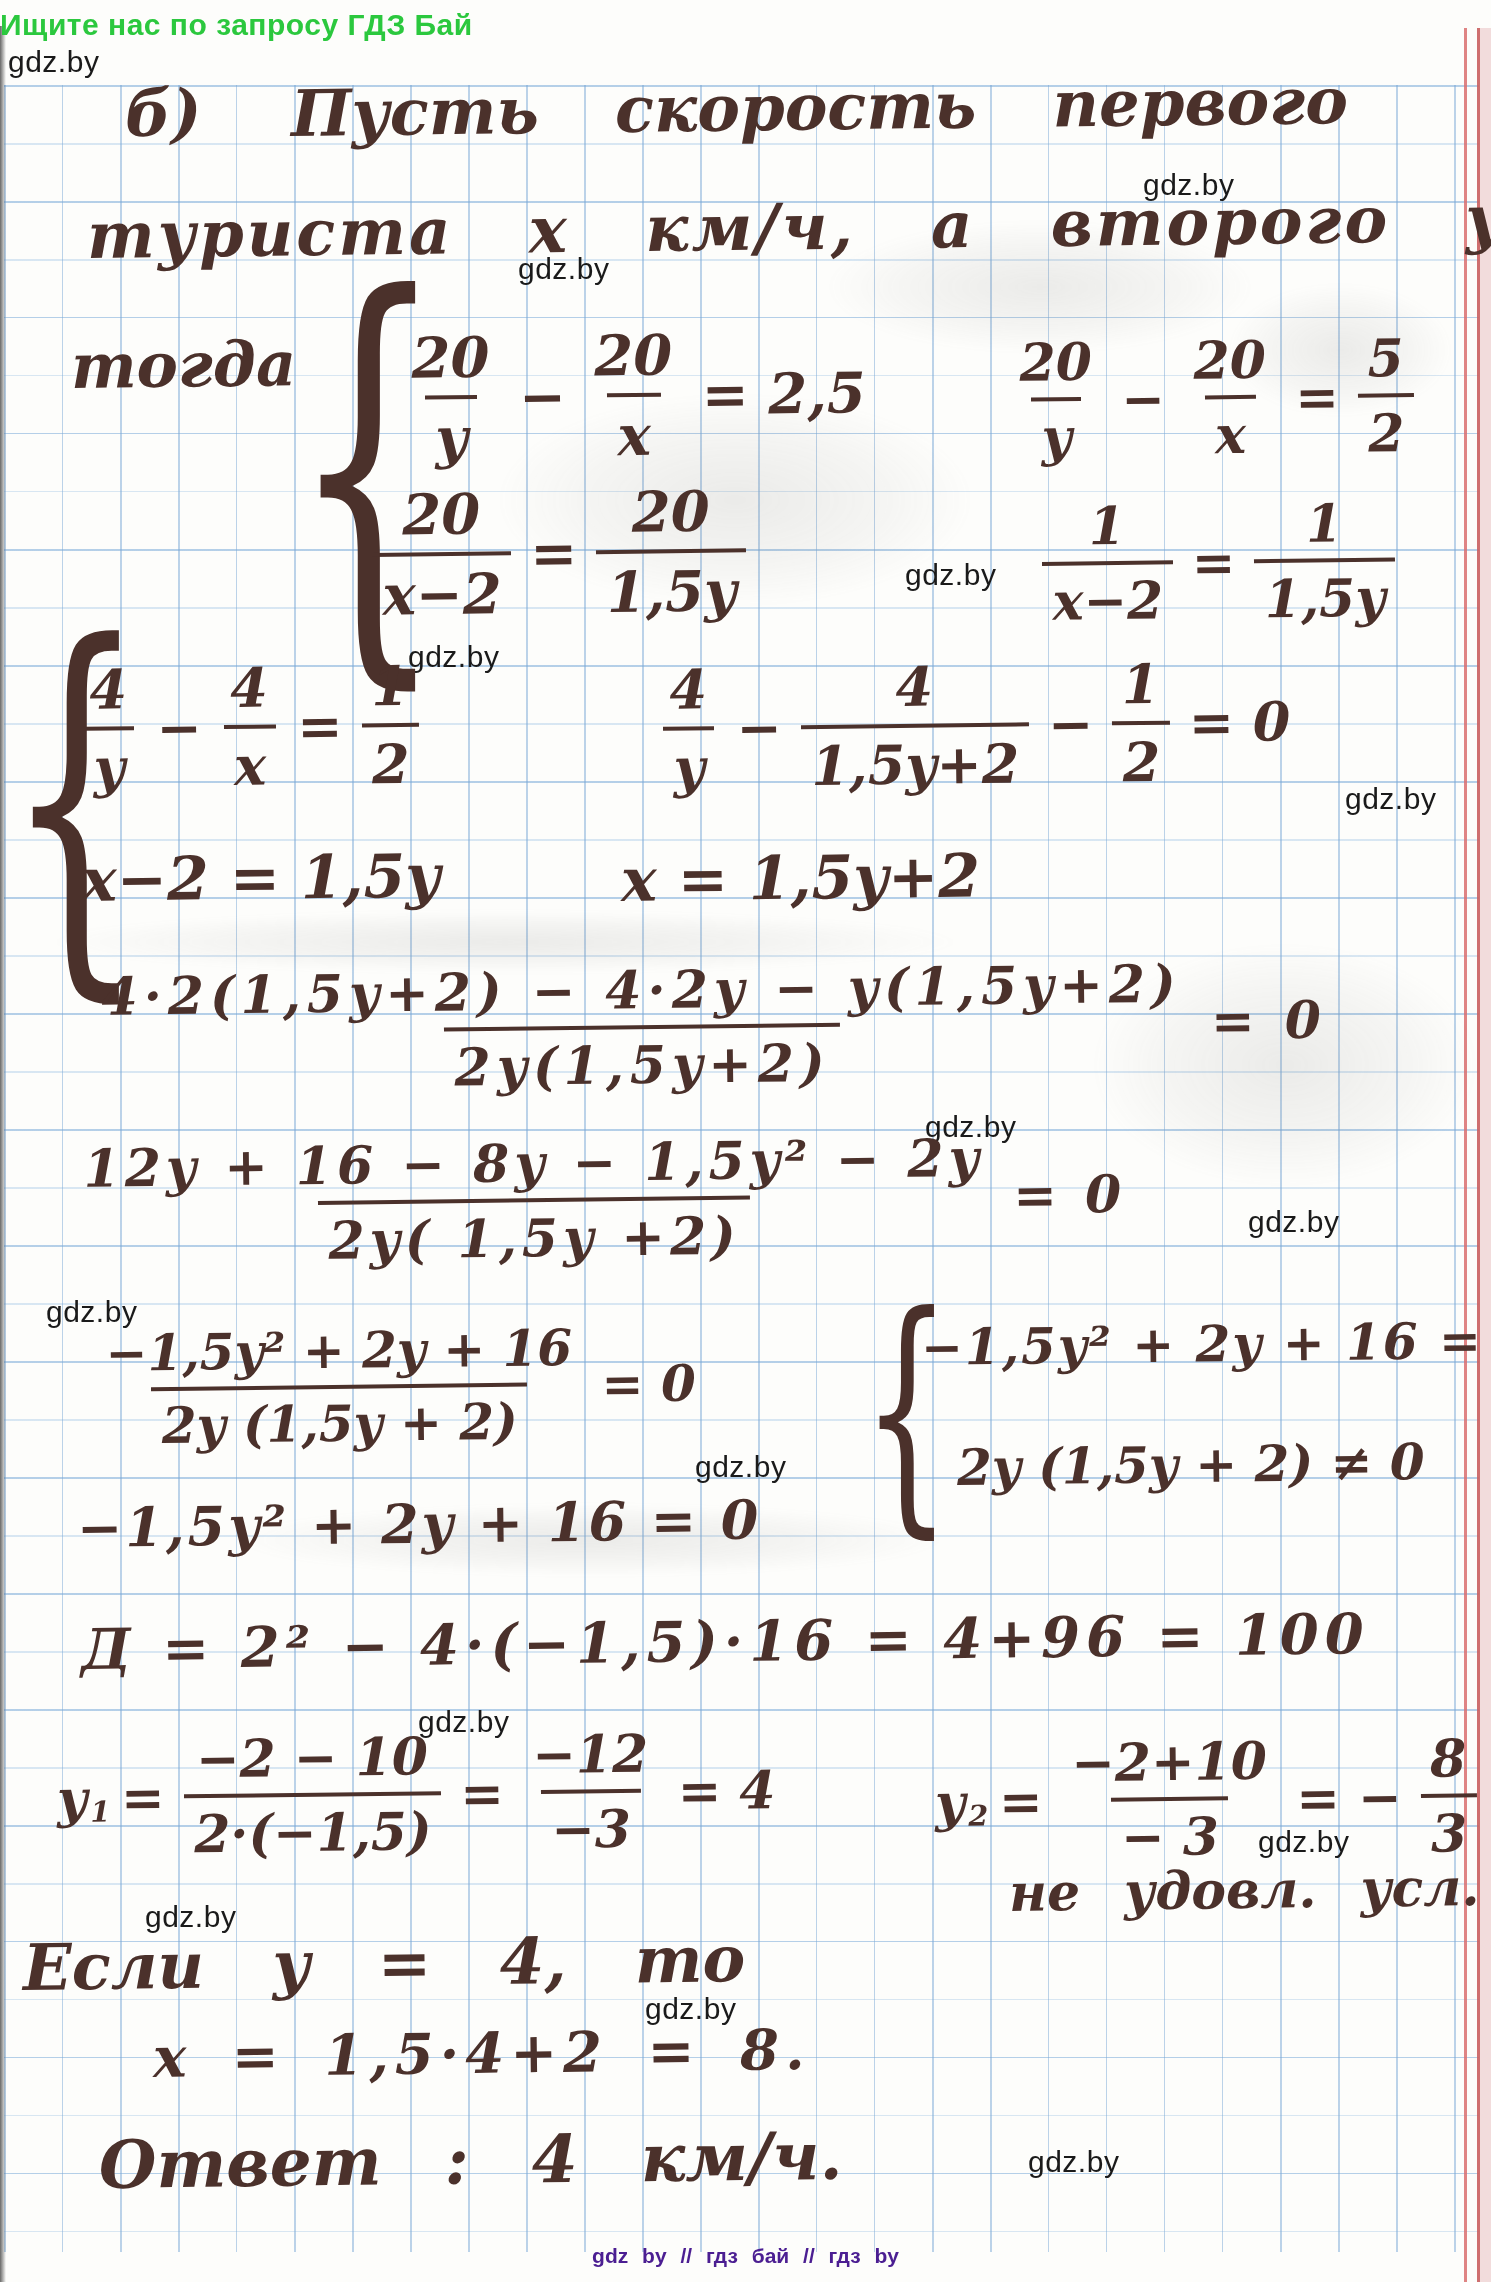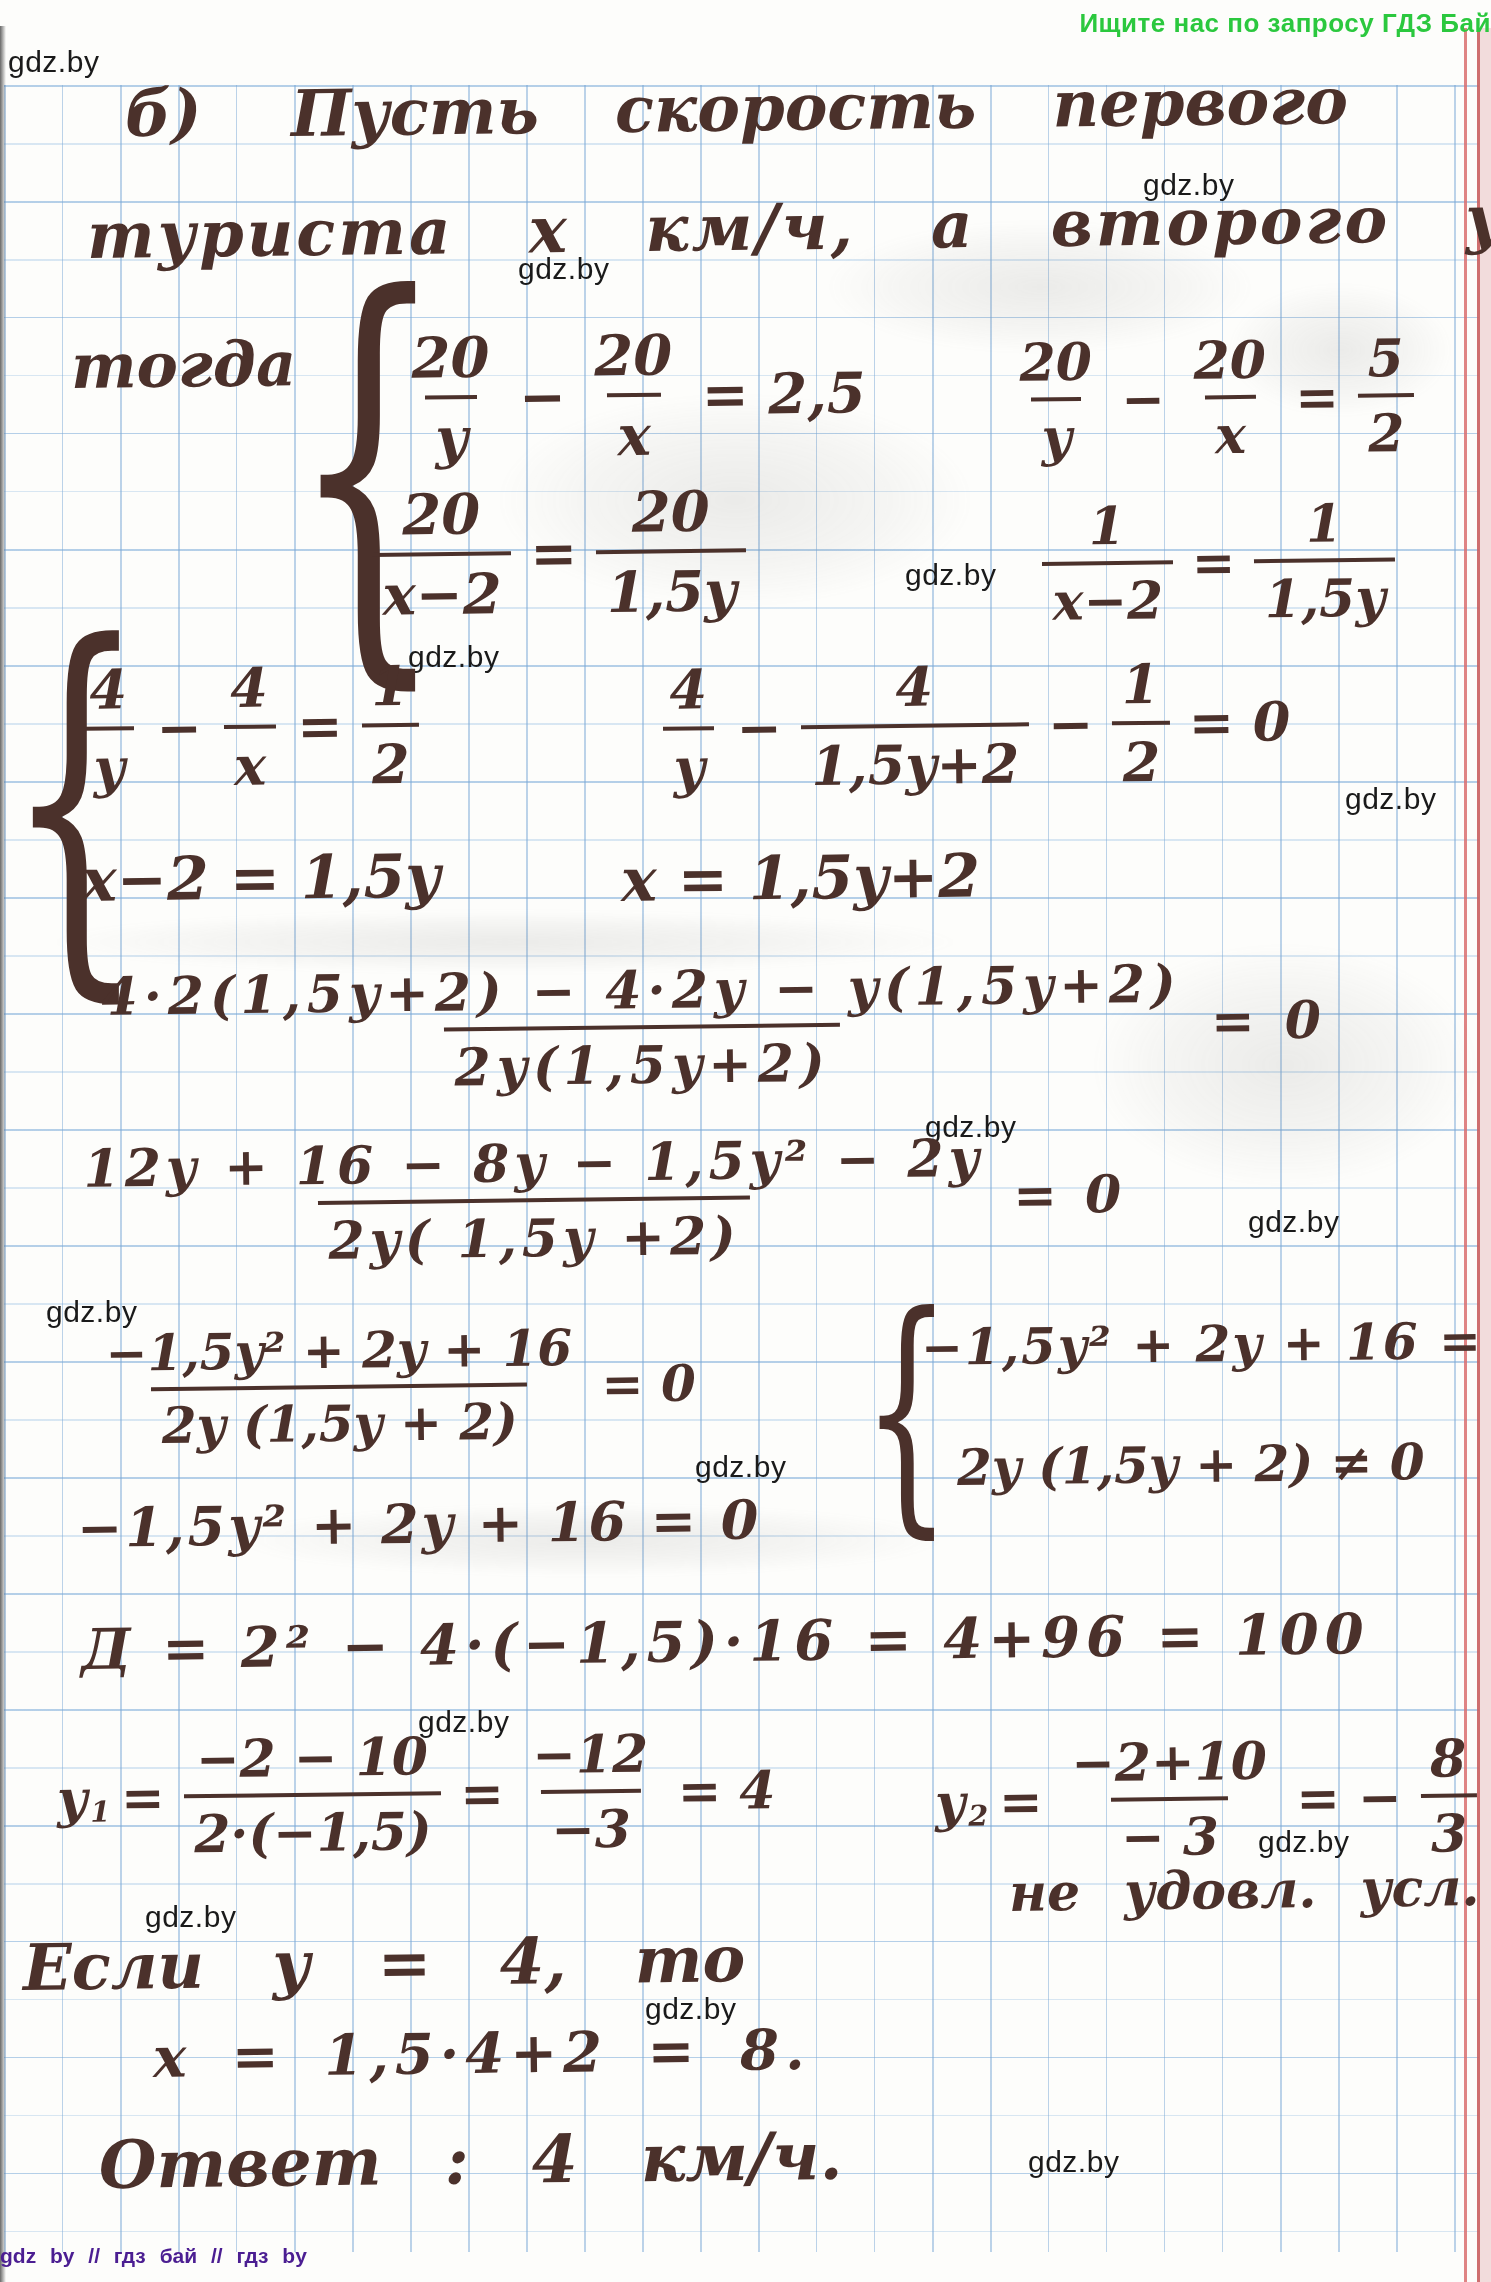--- a/index.html
+++ b/index.html
@@ -19,24 +19,24 @@
       repeating-linear-gradient(to right, rgba(122,168,214,.50) 0 1.5px, transparent 1.5px 58px),
       repeating-linear-gradient(to bottom, rgba(130,178,222,.30) 0 1.5px, transparent 1.5px 58px),
       repeating-linear-gradient(to bottom, rgba(108,158,208,.35) 0 1.5px, transparent 1.5px 116px);
   }
   .edge-left{position:absolute;left:0;top:26px;bottom:0;width:6px;
     background:linear-gradient(to right, rgba(25,25,25,.65), rgba(25,25,25,0));}
   .margin-red1{position:absolute;left:1464px;width:3px;top:28px;bottom:0;background:var(--margin-red);opacity:.85;}
   .margin-red2{position:absolute;left:1477px;width:3px;top:28px;bottom:0;background:#c95f5f;opacity:.9;}
   .margin-pink{position:absolute;left:1480px;right:0;top:28px;bottom:0;background:#f2dcdc;}
   
-  .promo{position:absolute;top:8px;left:0;right:0;text-align:right;
-    font-size:26px;font-weight:600;color:var(--promo-green);letter-spacing:.5px;}
-  
-  .footer{position:absolute;top:2244px;left:0;right:0;text-align:left;
+  .promo{position:absolute;top:8px;left:0;right:12px;text-align:left;
+    font-size:30px;font-weight:600;color:var(--promo-green);letter-spacing:.5px;}
+  
+  .footer{position:absolute;top:2244px;left:0;right:0;text-align:center;
     font-size:21px;font-weight:600;color:var(--footer-purple);word-spacing:8px;}
   
   .wm{position:absolute;font-size:30px;color:var(--watermark-black);letter-spacing:.5px;}
   
   .math{position:absolute;display:flex;align-items:center;white-space:nowrap;
     color:var(--ink);font-family:"DejaVu Serif",serif;font-style:italic;font-weight:bold;
     transform:rotate(-0.7deg);transform-origin:left center;}
   .mt{margin:0 9px;}
   .frac{display:inline-flex;flex-direction:column;align-items:center;margin:0 10px;text-align:center;}
   .fn{padding:0 10px 5px;}

